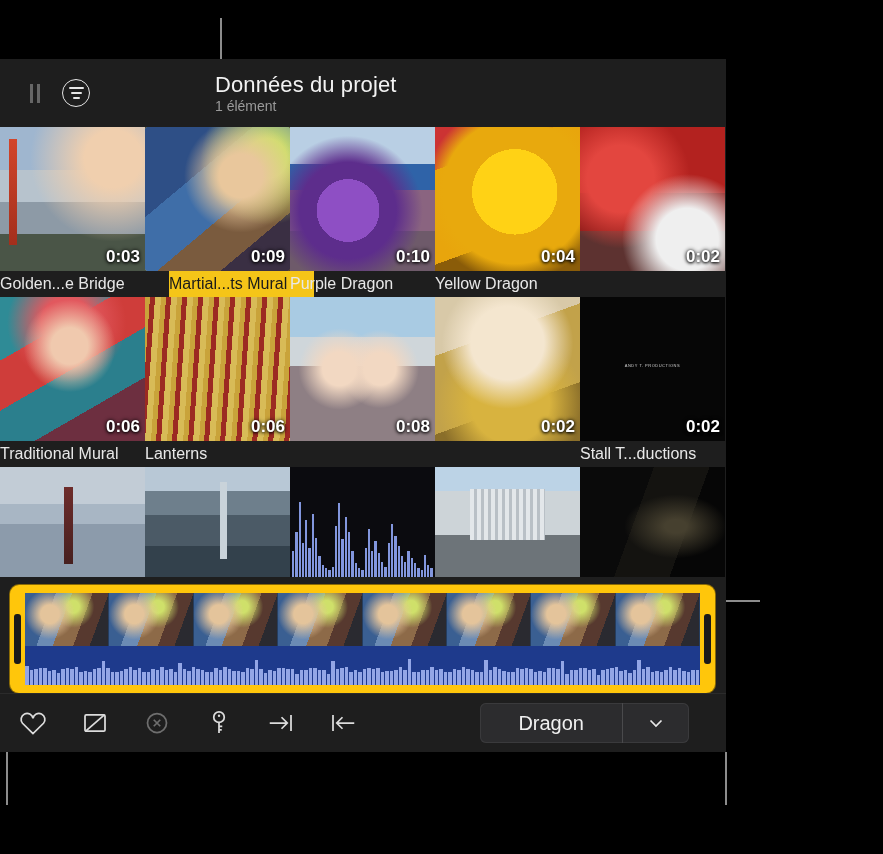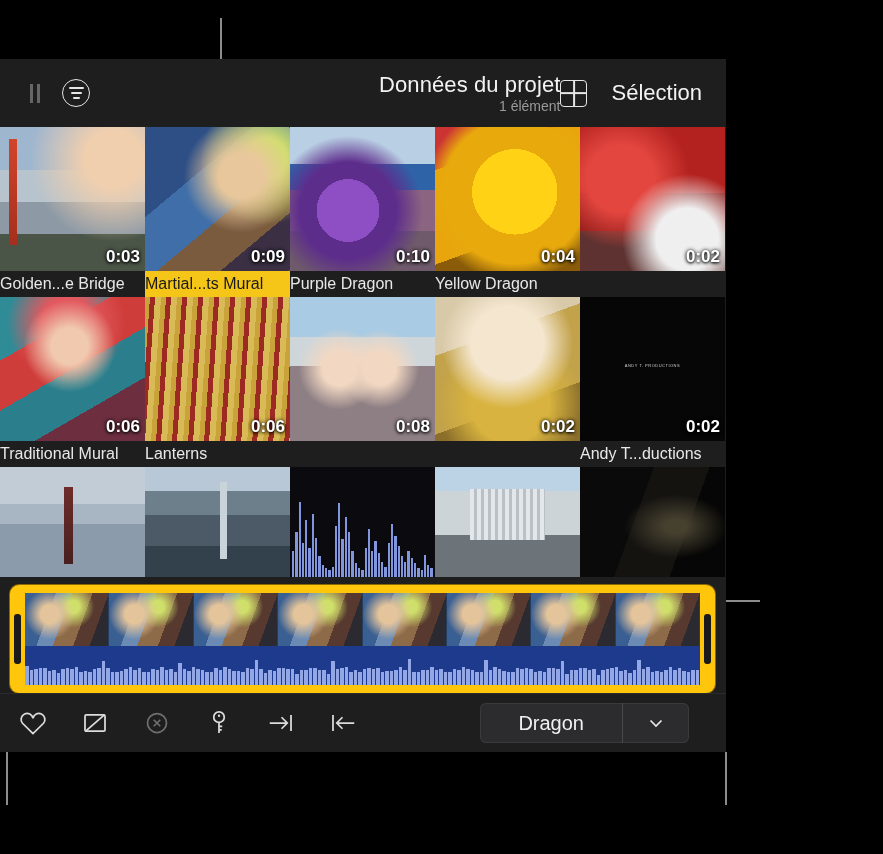--- a/index.html
+++ b/index.html
@@ -38,21 +38,21 @@
   .pause-glyph i { display: block; width: 3px; height: 19px; background: #bdbdbd; }
   .circle-icon {
     width: 28px; height: 28px; border: 1.8px solid #e6e6e6; border-radius: 50%;
     display: flex; flex-direction: column; align-items: center; justify-content: center; gap: 3px;
   }
   .circle-icon i { display: block; height: 1.8px; background: #e6e6e6; border-radius: 1px; }
   .circle-icon i:nth-child(1) { width: 15px; }
   .circle-icon i:nth-child(2) { width: 11px; }
   .circle-icon i:nth-child(3) { width: 7px; }
 
-  .tb-center { flex: 1; text-align: right; line-height: 1.05; }
+  .tb-center { flex: 1; text-align: left; line-height: 1.05; }
   .tb-title { font-size: 22px; color: #f2f2f2; font-weight: 400; letter-spacing: .1px; }
   .tb-sub   { font-size: 14px; color: #9a9a9a; margin-top: 3px; }
 
   .tb-right { display: flex; align-items: center; gap: 24px; padding-right: 24px; }
   .grid-icon { width: 27px; height: 27px; border: 1.8px solid #e6e6e6; border-radius: 4px; position: relative; }
   .grid-icon::before, .grid-icon::after { content:""; position:absolute; background:#e6e6e6; }
   .grid-icon::before { left: 50%; top: 0; width: 1.8px; height: 100%; transform: translateX(-50%); }
   .grid-icon::after  { top: 50%; left: 0; height: 1.8px; width: 100%; transform: translateY(-50%); }
   .tb-selection { font-size: 22px; color: #f2f2f2; }
 
@@ -70,21 +70,21 @@
   .thumb.sel { outline: 3px solid #f5c518; outline-offset: -3px; border-radius: 2px; }
   .dur {
     position: absolute; right: 5px; bottom: 4px;
     font-size: 17px; color: #fff; font-weight: 600;
     text-shadow: 0 0 4px rgba(0,0,0,.95), 0 1px 3px rgba(0,0,0,.95);
   }
   .cap {
     width: 145px; height: 26px; line-height: 26px;
     font-size: 16px; color: #e8e8e8; white-space: nowrap; overflow: hidden;
   }
-  .cap.sel-cap { background: #f5c518; color: #1a1a1a; }
+  .cap.sel-cap { background: #f5c518; color: #1a1a1a; margin-left: 24px; }
   .row3 { height: 115px; overflow: hidden; }
   .row3 .thumb { height: 110px; }
 
   
   .art-bridge{background:
      radial-gradient(circle at 78% 22%, #f0cfae 0 18%, transparent 52%),
      linear-gradient(180deg,#9fb6cf 0 30%,#b7c3cd 30% 52%,#8d9aa6 52% 74%,#4a5547 74% 100%);}
   .art-bridge::after{content:"";position:absolute;left:6%;top:8%;width:8px;height:74%;
      background:linear-gradient(180deg,#d2452a,#a32f1c);box-shadow:190px 22px 0 -1px #c23c25;}
   .art-mural{background:
@@ -205,24 +205,20 @@
         <span class="circle-icon">
           <i></i>
             <i></i>
             <i></i>
         </span>
       </div>
       <div class="tb-center">
         <div class="tb-title">Données du projet</div>
         <div class="tb-sub">1 élément</div>
       </div>
-      <div class="tb-right">
-        <span class="grid-icon"></span>
-        <span class="tb-selection">Sélection</span>
-      </div>
     </div>
 
     <div class="grid" id="grid">
         <div class="row">
           <div class="cell" style="left: 0px;">
             <div class="thumb">
               <div class="art art-bridge"></div>
               <div class="dur">0:03</div>
             </div>
             <div class="cap">Golden...e Bridge</div>
@@ -281,21 +277,21 @@
               <div class="art art-cat"></div>
               <div class="dur">0:02</div>
             </div>
           </div>
           <div class="cell" style="left: 580px;">
             <div class="thumb">
               <div class="art art-black"></div>
               <div style="position: absolute; left: 0px; right: 0px; top: 46%; text-align: center; font-size: 4px; letter-spacing: 0.5px; color: rgb(207, 207, 207);">ANDY T. PRODUCTIONS</div>
               <div class="dur">0:02</div>
             </div>
-            <div class="cap">Andy T...ductions</div>
+            <div class="cap">Stall T...ductions</div>
           </div>
         </div>
         <div class="row row3">
           <div class="cell" style="left: 0px;">
             <div class="thumb">
               <div class="art art-ggb2"></div>
             </div>
           </div>
           <div class="cell" style="left: 145px;">
             <div class="thumb">

